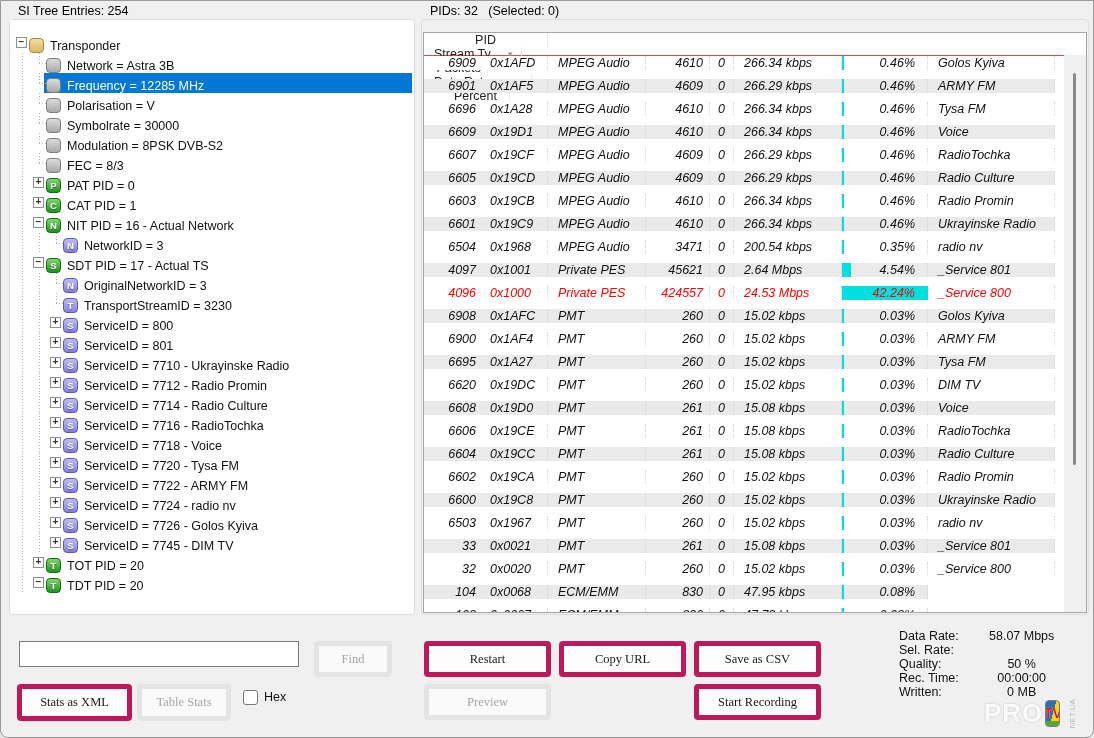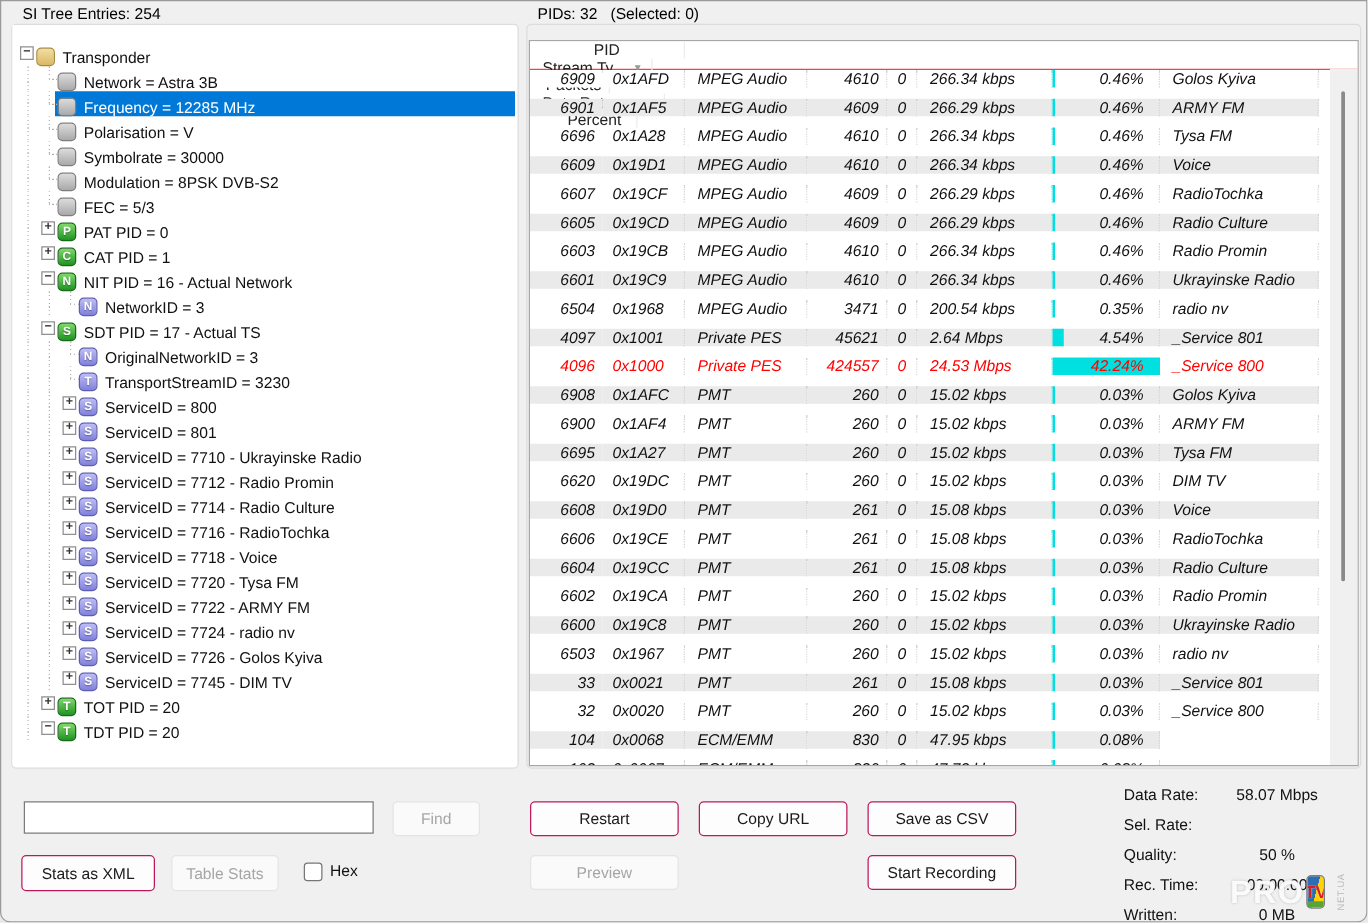--- a/index.html
+++ b/index.html
@@ -50,30 +50,30 @@
   .c-svc{width:127px;padding-left:10px;}
   .c-fill{flex:1;border-right:none !important;background:#fff !important;}
   .h-pid{width:124px;justify-content:center;}
   .pbar{position:absolute;left:0;top:0;bottom:0;background:#00e0e0;z-index:0;}
   .pct-text{position:relative;z-index:1;}
   .sort-arrow{color:#9a9a9a;font-size:8px;margin-left:6px;}
   #vscroll{position:absolute;right:0;top:22px;bottom:0;width:22px;background:#f0f0f0;}
   #vthumb{position:absolute;left:9px;top:18px;width:3px;height:392px;background:#8a8a8a;border-radius:2px;}
 
   
-  .btn{position:absolute;background:#fdfdfd;border:1px solid #be185d;border-radius:4px;font-size:12.5px;color:#1a1a1a;
-       display:flex;align-items:center;justify-content:center;cursor:default;font-family:Liberation Sans, sans-serif;}
+  .btn{position:absolute;background:#fdfdfd;border:5px solid #be185d;border-radius:4px;font-size:12.5px;color:#1a1a1a;
+       display:flex;align-items:center;justify-content:center;cursor:default;font-family:Liberation Serif, serif;}
   .btn.disabled{background:#fafafa;border-color:#e4e4e4;color:#a6a6a6;}
   #find-input{position:absolute;left:18px;top:640px;width:280px;height:26px;box-sizing:border-box;border:1px solid #7a7a7a;
               background:#fff;font-size:12.5px;padding:0 6px;font-family:inherit;}
   #checkbox-hex{position:absolute;left:242px;top:689px;width:15px;height:15px;border:1px solid #767676;border-radius:3px;background:#fff;box-sizing:border-box;}
   #hex-label{position:absolute;left:263px;top:689px;font-size:12.5px;}
 
   
-  #status{position:absolute;left:898px;top:628px;display:grid;grid-template-columns:88px auto;row-gap:10px;font-size:12.5px;}
+  #status{position:absolute;left:898px;top:628px;display:grid;grid-template-columns:88px auto;row-gap:0;font-size:12.5px;}
   #status .sv{padding-left:2px;text-align:center;}
 
   
   #watermark{position:absolute;left:983px;top:694px;width:104px;height:36px;display:flex;align-items:center;z-index:5;pointer-events:none;}
   #wm-pro{font-size:26px;font-weight:bold;color:rgba(255,255,255,0.92);letter-spacing:1px;text-shadow:0 0 2px rgba(150,150,150,.6);}
   #wm-tv{width:33px;height:27px;margin-left:2px;border-radius:4px;border:1px solid #7d7d7d;
          background:linear-gradient(105deg,#2e6db4 0 52%,#ffd400 52% 100%);position:relative;
          display:flex;align-items:center;justify-content:center;font-weight:bold;font-size:14px;color:#d42020;
          text-shadow:0 0 1px #fff;box-sizing:border-box;overflow:hidden;}
   #wm-tv::after{content:"";position:absolute;left:0;right:0;bottom:0;height:5px;background:#59a33b;}
@@ -146,21 +146,21 @@
           <span class="tlabel">Modulation = 8PSK DVB-S2</span>
         </span>
       </div>
       <div class="trow">
         <span class="tguide"></span>
         <span class="tcell">
           <span class="tstub"></span>
         </span>
         <span class="trowbody">
           <span class="ticon icon-gray"></span>
-          <span class="tlabel">FEC = 5/3</span>
+          <span class="tlabel">FEC = 8/3</span>
         </span>
       </div>
       <div class="trow">
         <span class="tguide"></span>
         <span class="tcell">
           <span class="tbox">+</span>
         </span>
         <span class="trowbody">
           <span class="ticon icon-green">P</span>
           <span class="tlabel">PAT PID = 0</span>

